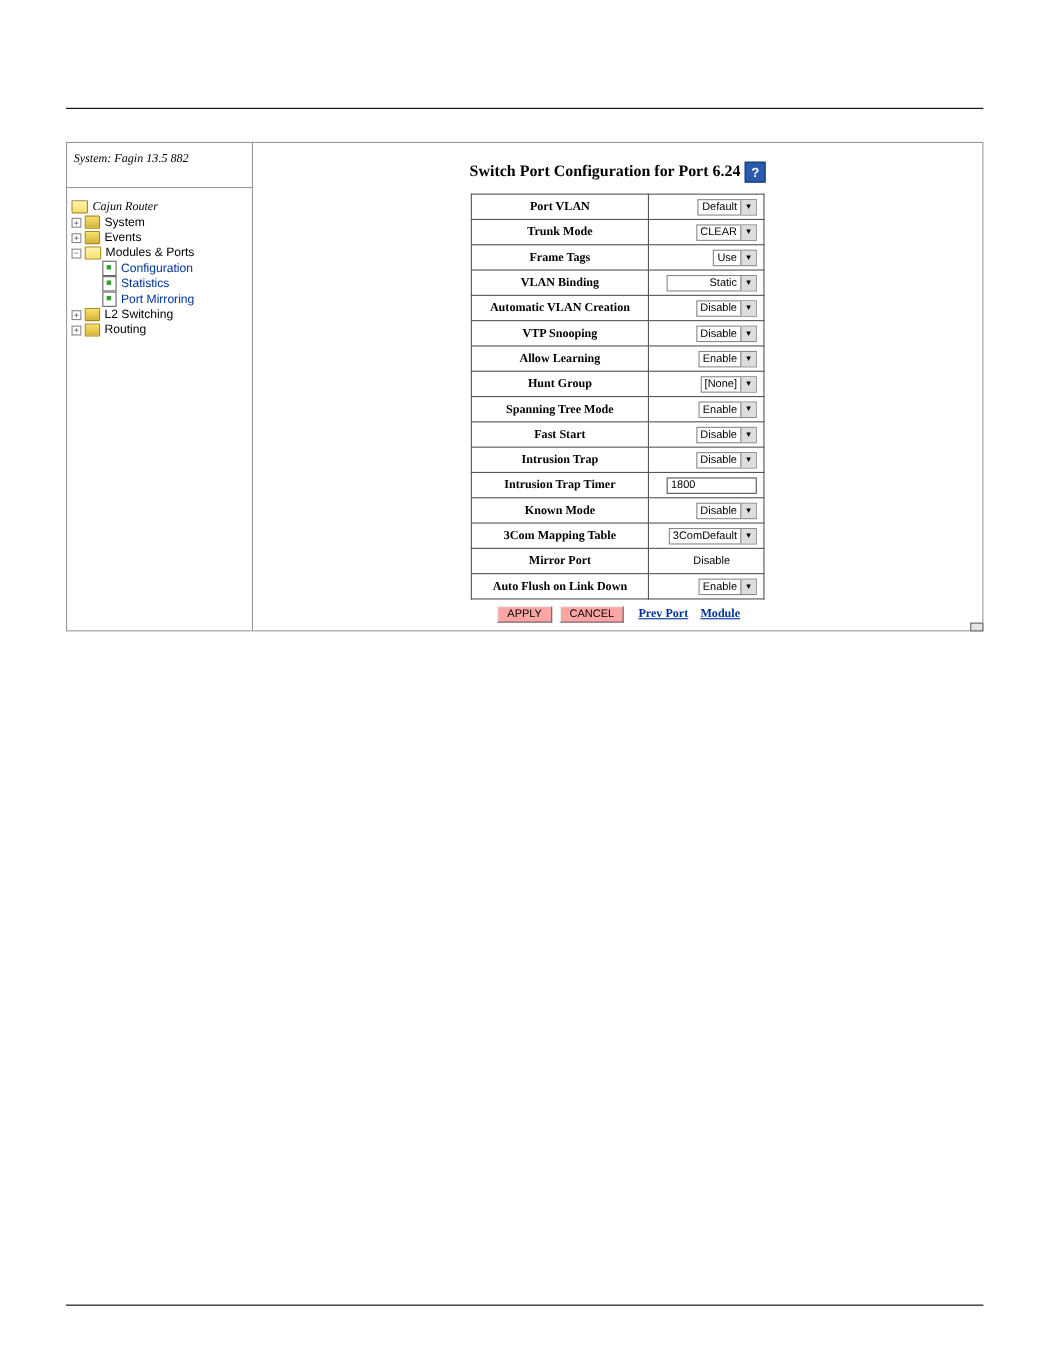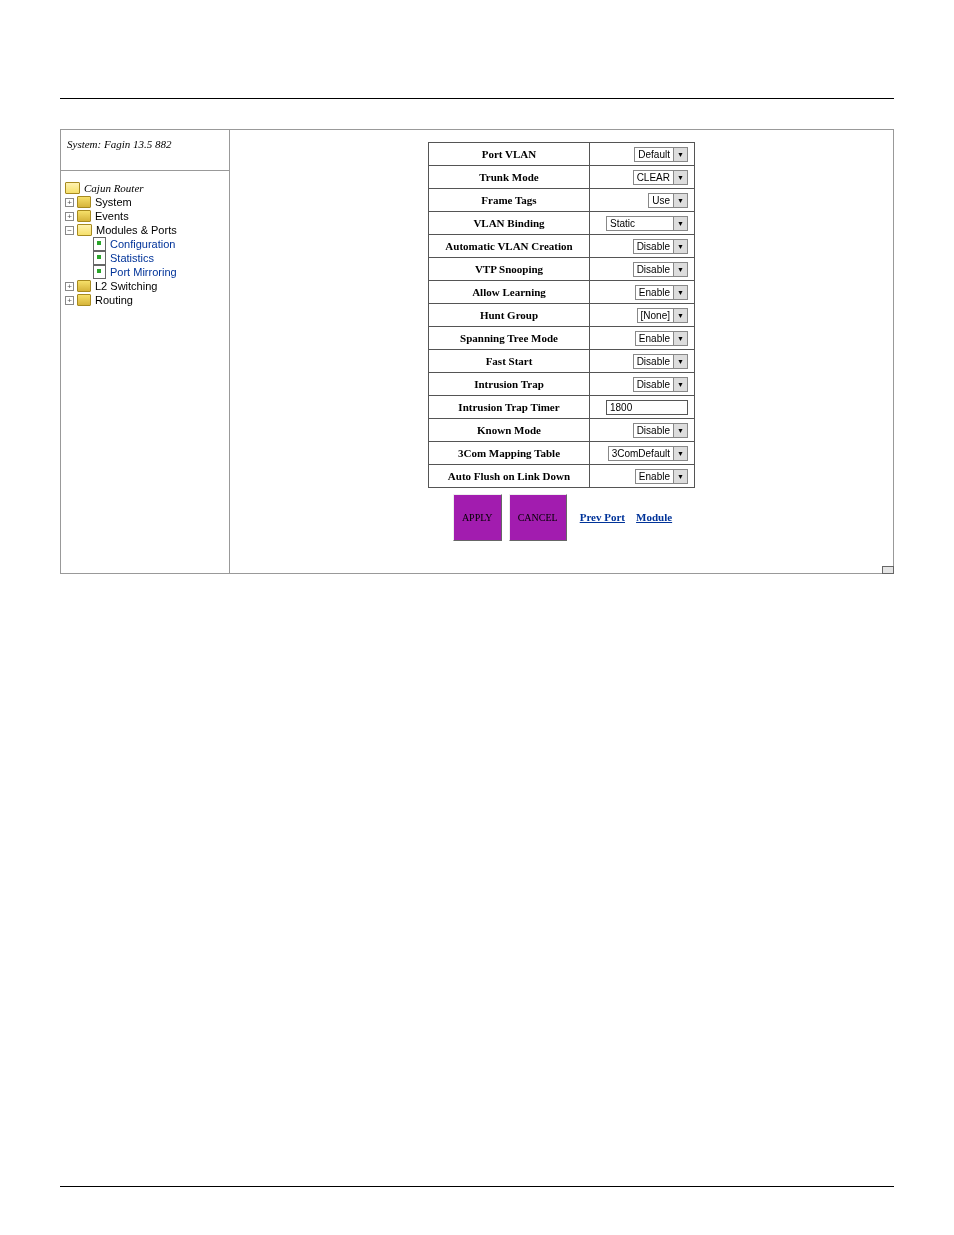--- a/index.html
+++ b/index.html
@@ -177,21 +177,21 @@
     font-family: Arial, sans-serif;
     font-size: 10px;
     height: 15px;
     box-sizing: border-box;
   }
   .sel.full { width: 82px; }
   .sel.sm { }
   .sel .sel-text {
     padding: 0 3px;
     flex: 1;
-    text-align: left;
+    text-align: right;
     white-space: nowrap;
   }
   .sel .sel-btn {
     width: 13px;
     height: 13px;
     background: #ddd;
     border-left: 1px solid #888;
     display: inline-flex;
     align-items: center;
     justify-content: center;
@@ -219,27 +219,27 @@
     text-align: center;
   }
 
   .button-row {
     text-align: center;
     margin-top: 6px;
     font-family: Arial, sans-serif;
     font-size: 11px;
   }
   .btn {
-    font-family: Liberation Serif, serif;
+    font-family: Liberation Sans, sans-serif;
     font-size: 10px;
-    background: #a21caf;
+    background: #fca5a5;
     border: 1px solid #666;
     border-top-color: #eee;
     border-left-color: #eee;
-    padding: 17px 8px;
+    padding: 1px 8px;
     margin: 0 2px;
     cursor: pointer;
   }
   .nav-link {
     color: #003399;
     text-decoration: underline;
     font-family: "Times New Roman", serif;
     font-size: 11px;
     font-weight: bold;
     margin-left: 8px;
@@ -317,20 +317,24 @@
         <div class="tree-row indent-1">
           <span class="plusbox">+</span>
           <span class="folder-closed"></span>
           <span class="plain-label">Routing</span>
         </div>
 
       </div>
     </div>
 
     <div class="main">
+      <div class="main-title">
+        <span>Switch Port Configuration for Port 6.24</span>
+        <span class="help-icon">?</span>
+      </div>
 
       <table class="form-table">
         <tbody id="form-rows">
             <tr>
               <td class="label">Port VLAN</td>
               <td class="control"><span class="sel sm">
                   <span class="sel-text">Default</span>
                   <span class="sel-btn">▼</span>
                 </span></td>
             </tr>
@@ -414,20 +418,24 @@
                   <span class="sel-text">Disable</span>
                   <span class="sel-btn">▼</span>
                 </span></td>
             </tr>
             <tr>
               <td class="label">3Com Mapping Table</td>
               <td class="control"><span class="sel sm">
                   <span class="sel-text">3ComDefault</span>
                   <span class="sel-btn">▼</span>
                 </span></td>
+            </tr>
+            <tr>
+              <td class="label">Mirror Port</td>
+              <td class="control"><span class="static-val">Disable</span></td>
             </tr>
             <tr>
               <td class="label">Auto Flush on Link Down</td>
               <td class="control"><span class="sel sm">
                   <span class="sel-text">Enable</span>
                   <span class="sel-btn">▼</span>
                 </span></td>
             </tr>
           </tbody>
       </table>

